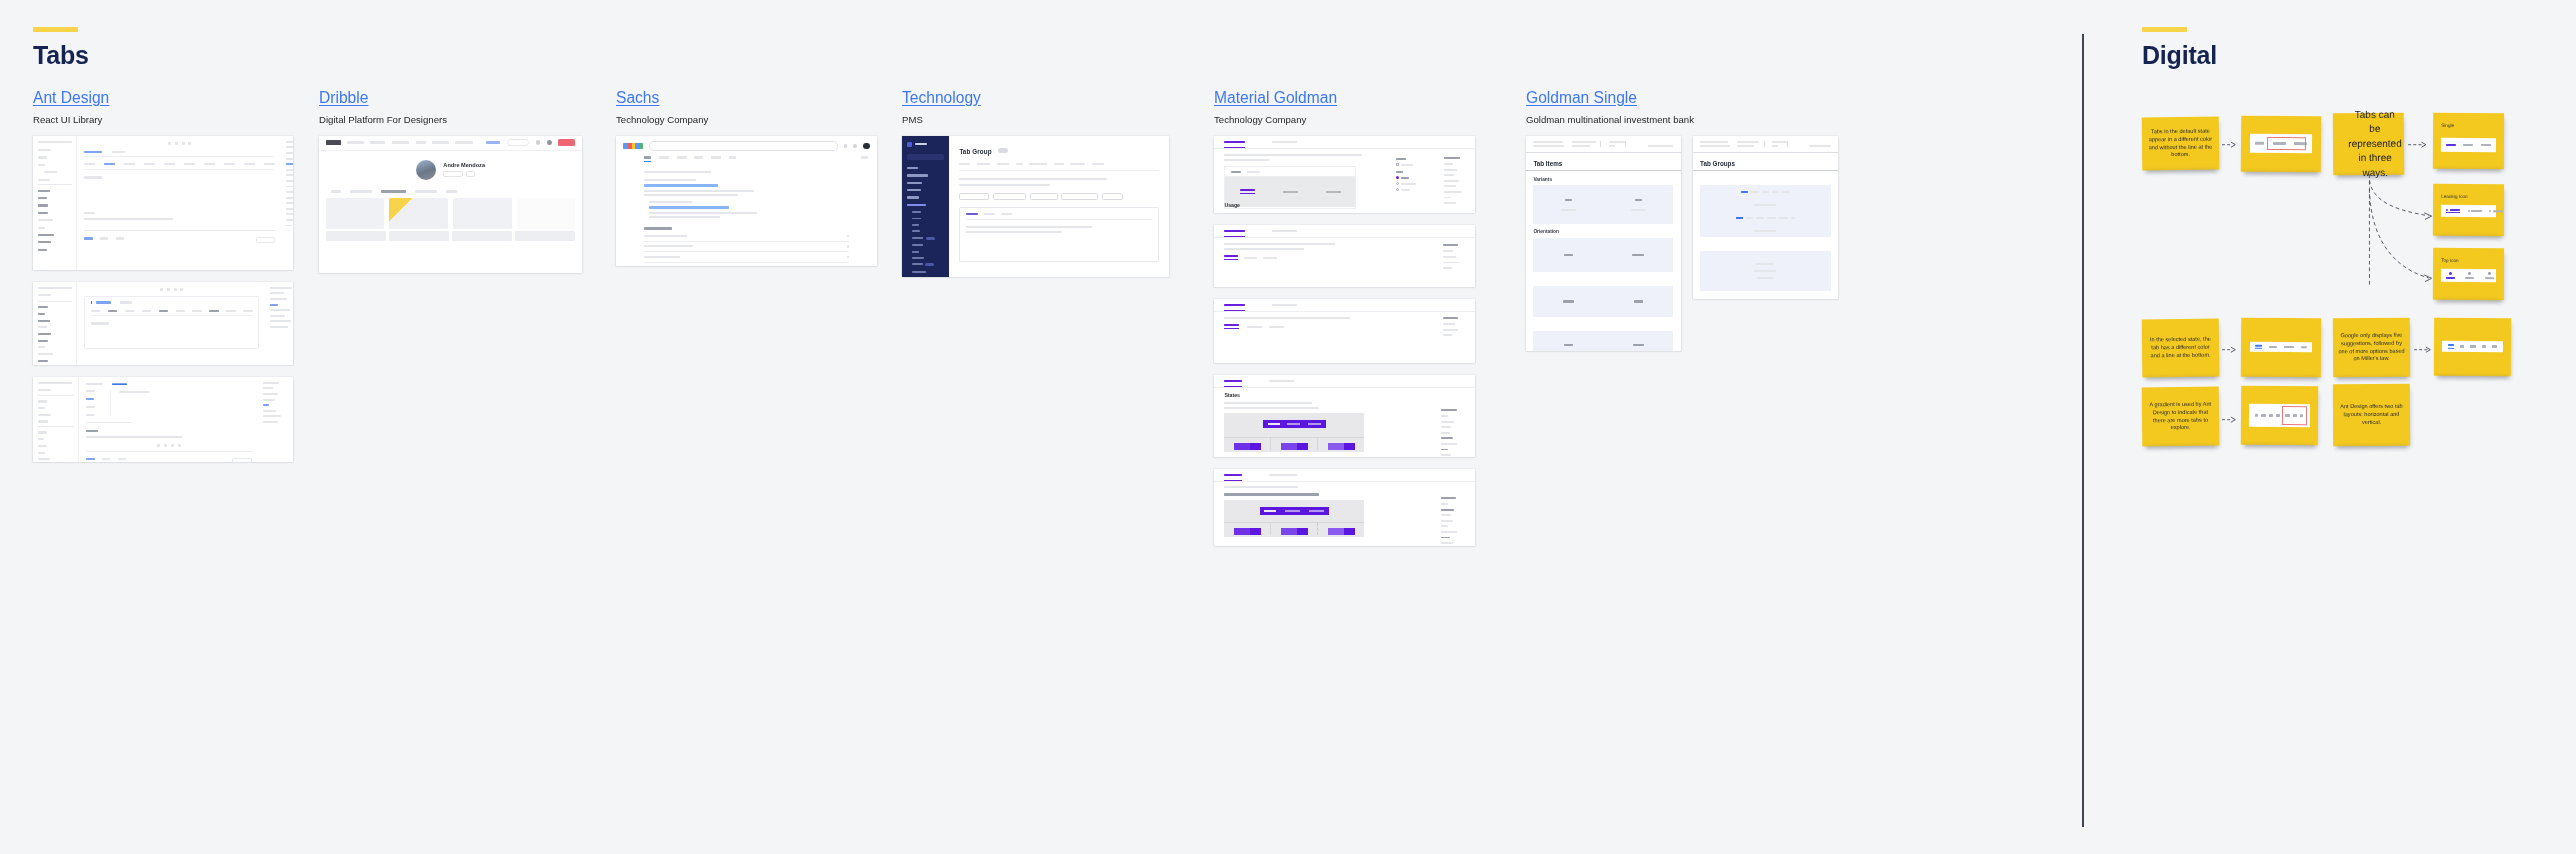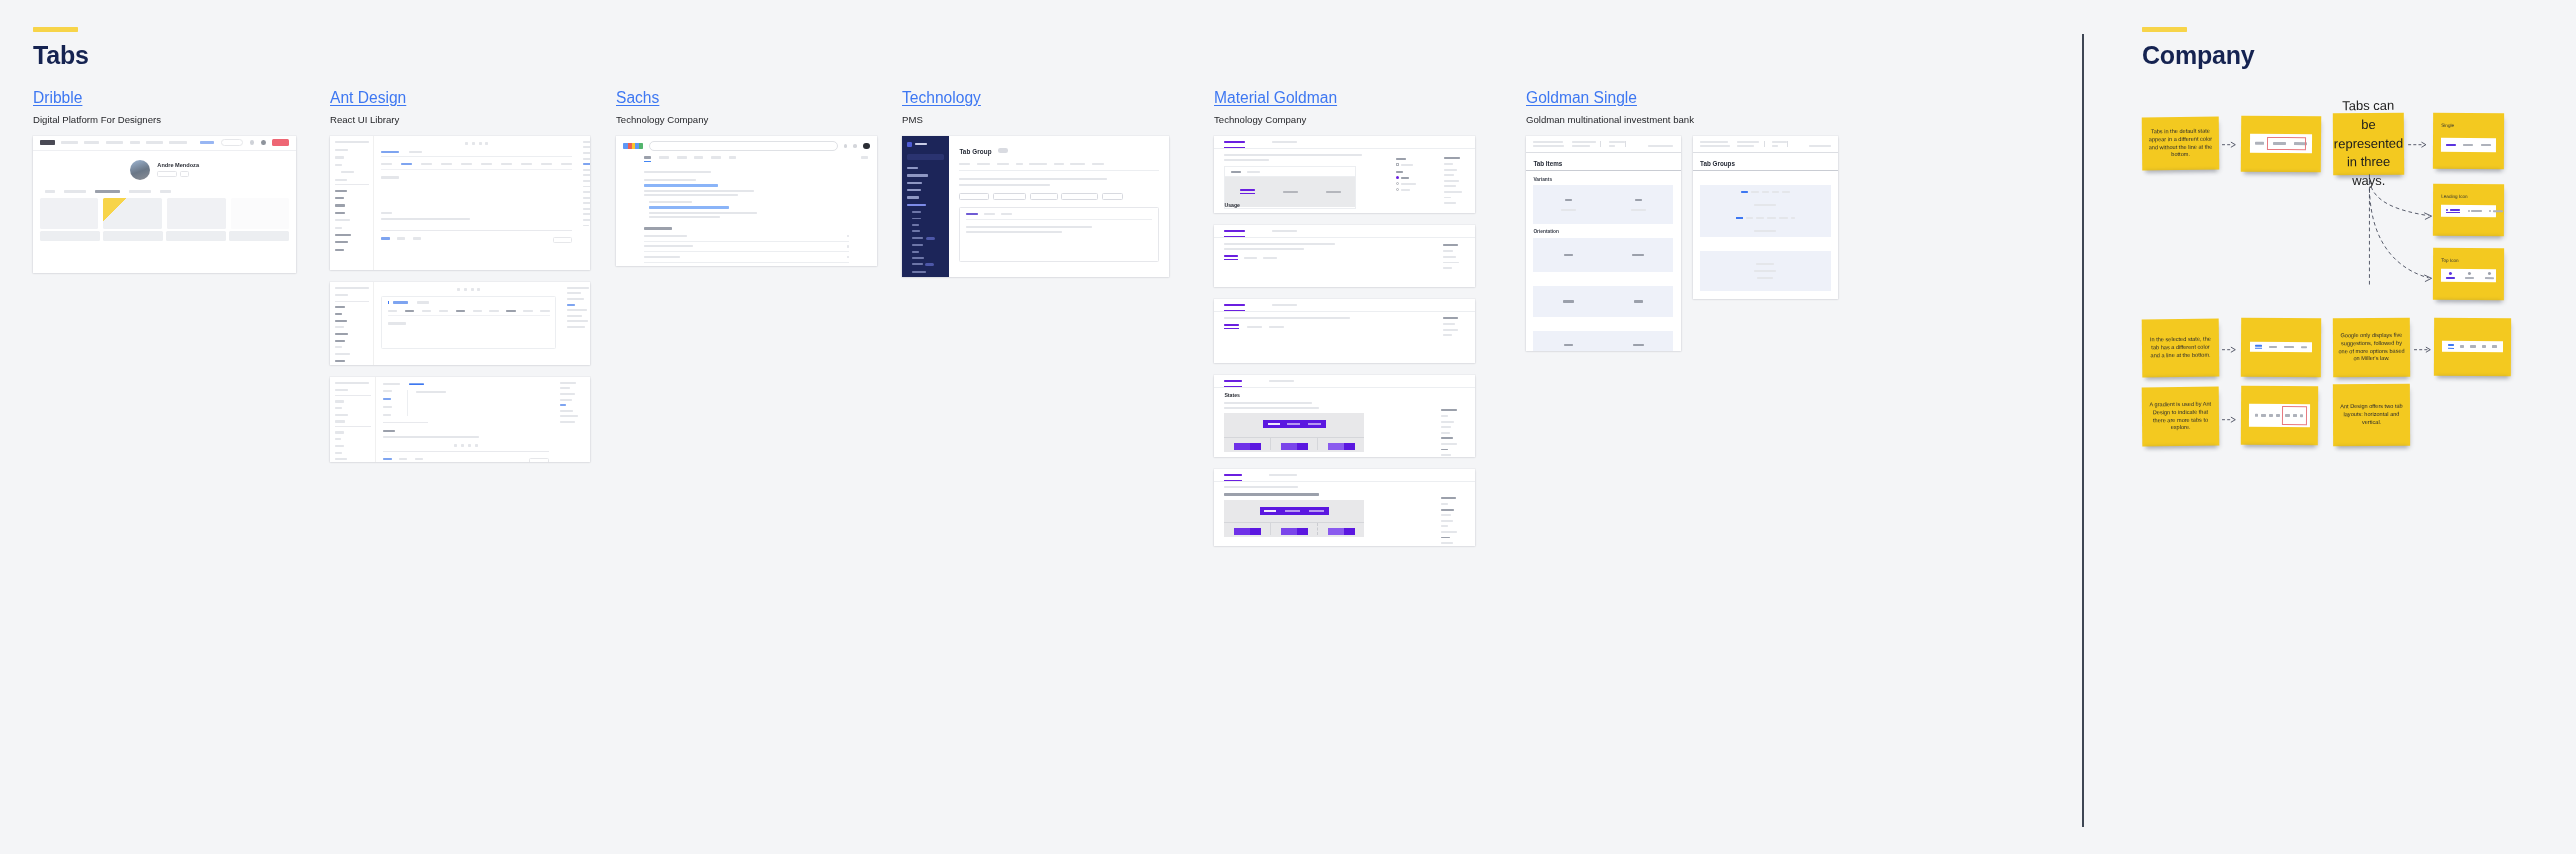--- a/index.html
+++ b/index.html
@@ -105,21 +105,21 @@
     display: flex; align-items: center; justify-content: center;
     padding: 5.2px;
   }
   .note::after {
     content: ""; position: absolute; left: 3px; right: 3px; bottom: -3px; height: 3.7px;
     background: rgba(20,25,45,.10); filter: blur(1.5px); z-index: -1;
   }
   .note-text {
     font-size: 5.6px; line-height: 1.42; color: #2b2b2b; text-align: center;
   }
-  .note-text.big { font-size: 13px; line-height: 1.45; color: #1d1d1d; }
+  .note-text.big { font-size: 10px; line-height: 1.45; color: #1d1d1d; margin-left: 13px; }
   .note-label {
     position: absolute; left: 8.2px; top: 10.4px;
     font-size: 4.6px; color: #32332f;
   }
   .note-img {
     background: #fff; width: 78%; height: 32%;
     position: absolute; left: 11%; top: 34%;
     display: flex; align-items: center; gap: 3px; padding: 0 5.2px;
   }
   .note-img.labeled { top: 44%; height: 26%; }
@@ -137,20 +137,225 @@
 <div class="board">
 
   <div id="left-section">
 
     <div id="left-header">
       <div class="accent-bar"></div>
       <div class="section-title">Tabs</div>
     </div>
 
     <div class="columns">
+
+      <div class="col" style="width:286px">
+        <a class="col-link">Ant Design</a>
+        <div class="col-sub">React UI Library</div>
+        <div class="shots">
+
+          <div class="shot" style="width:260px;height:134px">
+            <div class="ant">
+              <div class="ant-side">
+                <div class="bar lt" style="width:34px;height:2.2px;margin-bottom:6px"></div>
+                <div class="bar lt" style="width:13.4px;height:2.2px;margin-bottom:5.2px"></div>
+                <div class="bar lt" style="width:9px;height:2.2px;margin-bottom:5.2px"></div>
+                <div class="bar lt" style="width:7.4px;height:2.2px;margin-bottom:5.2px"></div>
+                <div class="bar lt" style="width:13.4px;height:2.2px;margin:0 0 5.2px 6px"></div>
+                <div class="bar lt" style="width:12px;height:2.2px;margin-bottom:3.7px"></div>
+                <div class="rowline" style="margin-bottom:4.5px"></div>
+                <div class="bar dk" style="width:12px;height:2.2px;margin-bottom:5.2px"></div>
+                <div class="bar dk" style="width:9px;height:2.2px;margin-bottom:5.2px"></div>
+                <div class="bar dk" style="width:10.4px;height:2.2px;margin-bottom:5.2px"></div>
+                <div class="bar dk" style="width:10.4px;height:2.2px;margin-bottom:5.2px"></div>
+                <div class="bar lt" style="width:15px;height:2.2px;margin-bottom:5.2px"></div>
+                <div class="bar lt" style="width:7.4px;height:2.2px;margin-bottom:5.2px"></div>
+                <div class="bar dk" style="width:16.3px;height:2.2px;margin-bottom:5.2px"></div>
+                <div class="bar dk" style="width:13.4px;height:2.2px;margin-bottom:5.2px"></div>
+                <div class="bar dk" style="width:9px;height:2.2px"></div>
+              </div>
+              <div class="ant-main">
+                <div style="display:flex;gap:3.7px;justify-content:center;margin-bottom:6px">
+                  <div class="bar lt" style="width:3px;height:3px"></div>
+                    <div class="bar lt" style="width:3px;height:3px"></div>
+                  <div class="bar lt" style="width:3px;height:3px"></div>
+                    <div class="bar lt" style="width:3px;height:3px"></div>
+                </div>
+                <div style="display:flex;gap:9.6px;border-bottom:0.7px solid #eceef1;padding-bottom:3px">
+                  <div class="bar blue" style="width:18px;height:2.2px"></div>
+                  <div class="bar lt" style="width:13.4px;height:2.2px"></div>
+                </div>
+                <div style="display:flex;gap:9px;margin-top:6px;border-bottom:0.7px solid #f0f1f4;padding-bottom:3.7px">
+                  <div class="bar lt" style="width:11px;height:2.2px"></div>
+                  <div class="bar blue" style="width:11px;height:2.2px"></div>
+                  <div class="bar lt" style="width:11px;height:2.2px"></div>
+                  <div class="bar lt" style="width:11px;height:2.2px"></div>
+                  <div class="bar lt" style="width:11px;height:2.2px"></div>
+                  <div class="bar lt" style="width:11px;height:2.2px"></div>
+                  <div class="bar lt" style="width:11px;height:2.2px"></div>
+                  <div class="bar lt" style="width:11px;height:2.2px"></div>
+                  <div class="bar lt" style="width:11px;height:2.2px"></div>
+                  <div class="bar lt" style="width:11px;height:2.2px"></div>
+                </div>
+                <div class="bar lt" style="width:18px;height:2.2px;margin-top:6.7px"></div>
+                <div style="height:33px"></div>
+                <div class="bar lt" style="width:10.4px;height:2.2px"></div>
+                <div class="bar lt" style="width:89px;height:2.2px;margin-top:3.7px"></div>
+                <div class="rowline" style="margin-top:10.4px"></div>
+                <div style="display:flex;gap:7.4px;margin-top:6.7px">
+                  <div class="bar blue" style="width:8.2px;height:2.2px"></div>
+                  <div class="bar lt" style="width:8.2px;height:2.2px"></div>
+                  <div class="bar lt" style="width:8.2px;height:2.2px"></div>
+                  <div style="flex:1"></div>
+                  <div style="width:19.3px;height:6px;border:0.7px solid #e6e7ea;border-radius:1.5px"></div>
+                </div>
+              </div>
+              <div class="ant-right">
+                <div class="bar lt" style="width:22px;height:1.9px;margin-bottom:3.7px"></div>
+                <div class="bar lt" style="width:12px;height:1.9px;margin-bottom:3.7px"></div>
+                <div class="bar lt" style="width:15px;height:1.9px;margin-bottom:3.7px"></div>
+                <div class="bar lt" style="width:10.4px;height:1.9px;margin-bottom:3.7px"></div>
+                <div class="bar blue" style="width:7.4px;height:1.9px;margin-bottom:3.7px"></div>
+                <div class="bar lt" style="width:13.4px;height:1.9px;margin-bottom:3.7px"></div>
+                <div class="bar lt" style="width:18px;height:1.9px;margin-bottom:3.7px"></div>
+                <div class="bar lt" style="width:12px;height:1.9px;margin-bottom:3.7px"></div>
+                <div class="bar lt" style="width:15px;height:1.9px;margin-bottom:3.7px"></div>
+                <div class="bar lt" style="width:21px;height:1.9px;margin-bottom:3.7px"></div>
+                <div class="bar lt" style="width:19.3px;height:1.9px;margin-bottom:3.7px"></div>
+                <div class="bar lt" style="width:22px;height:1.9px;margin-bottom:3.7px"></div>
+                <div class="bar lt" style="width:16.3px;height:1.9px;margin-bottom:3.7px"></div>
+                <div class="bar lt" style="width:21px;height:1.9px;margin-bottom:3.7px"></div>
+                <div class="bar lt" style="width:19.3px;height:1.9px;margin-bottom:3.7px"></div>
+                <div class="bar lt" style="width:6px;height:1.9px"></div>
+              </div>
+            </div>
+          </div>
+
+          <div class="shot" style="width:260px;height:83px">
+            <div class="ant">
+              <div class="ant-side">
+                <div class="bar lt" style="width:34px;height:2.2px;margin-bottom:5.2px"></div>
+                <div class="bar lt" style="width:13.4px;height:2.2px;margin-bottom:4.5px"></div>
+                <div class="rowline" style="margin-bottom:4.5px"></div>
+                <div class="bar dk" style="width:10.4px;height:2.2px;margin-bottom:4.5px"></div>
+                <div class="bar dk" style="width:7.4px;height:2.2px;margin-bottom:4.5px"></div>
+                <div class="bar dk" style="width:12px;height:2.2px;margin-bottom:4.5px"></div>
+                <div class="bar lt" style="width:9px;height:2.2px;margin-bottom:4.5px"></div>
+                <div class="bar dk" style="width:13.4px;height:2.2px;margin-bottom:4.5px"></div>
+                <div class="bar dk" style="width:10.4px;height:2.2px;margin-bottom:4.5px"></div>
+                <div class="bar lt" style="width:7.4px;height:2.2px;margin-bottom:4.5px"></div>
+                <div class="bar lt" style="width:15px;height:2.2px;margin-bottom:4.5px"></div>
+                <div class="bar dk" style="width:10.4px;height:2.2px;margin-bottom:4.5px"></div>
+
+              </div>
+              <div class="ant-main">
+                <div style="display:flex;gap:3.7px;justify-content:center;margin-bottom:5.2px">
+                  <div class="bar lt" style="width:3px;height:3px"></div>
+                    <div class="bar lt" style="width:3px;height:3px"></div>
+                  <div class="bar lt" style="width:3px;height:3px"></div>
+                    <div class="bar lt" style="width:3px;height:3px"></div>
+                </div>
+                <div style="border:0.7px solid #eceef1;border-radius:1.5px;padding:4.5px 5.2px;height:53px">
+                  <div style="display:flex;gap:9px;border-left:1.5px solid #3d77f2;padding-left:4.5px">
+                    <div class="bar blue" style="width:15px;height:2.2px"></div>
+                    <div class="bar lt" style="width:12px;height:2.2px"></div>
+                  </div>
+                  <div style="display:flex;gap:7.4px;margin-top:6px;border-bottom:0.7px solid #f0f1f4;padding-bottom:3.7px">
+                    <div class="bar lt" style="width:9.6px;height:2.2px"></div>
+                    <div class="bar dk" style="width:9.6px;height:2.2px"></div>
+                    <div class="bar lt" style="width:9.6px;height:2.2px"></div>
+                    <div class="bar lt" style="width:9.6px;height:2.2px"></div>
+                    <div class="bar dk" style="width:9.6px;height:2.2px"></div>
+                    <div class="bar lt" style="width:9.6px;height:2.2px"></div>
+                    <div class="bar lt" style="width:9.6px;height:2.2px"></div>
+                    <div class="bar dk" style="width:9.6px;height:2.2px"></div>
+                    <div class="bar lt" style="width:9.6px;height:2.2px"></div>
+                    <div class="bar lt" style="width:9.6px;height:2.2px"></div>
+                  </div>
+                  <div class="bar lt" style="width:18px;height:2.2px;margin-top:6px"></div>
+                </div>
+              </div>
+              <div class="ant-right">
+                <div class="bar lt" style="width:22px;height:1.9px;margin-bottom:3.7px"></div>
+                <div class="bar lt" style="width:13.4px;height:1.9px;margin-bottom:3.7px"></div>
+                <div class="bar lt" style="width:16.3px;height:1.9px;margin-bottom:3.7px"></div>
+                <div class="bar blue" style="width:7.4px;height:1.9px;margin-bottom:3.7px"></div>
+                <div class="bar lt" style="width:19.3px;height:1.9px;margin-bottom:3.7px"></div>
+                <div class="bar lt" style="width:15px;height:1.9px;margin-bottom:3.7px"></div>
+                <div class="bar lt" style="width:21px;height:1.9px;margin-bottom:3.7px"></div>
+                <div class="bar lt" style="width:18px;height:1.9px"></div>
+              </div>
+            </div>
+          </div>
+
+          <div class="shot" style="width:260px;height:85px">
+            <div class="ant">
+              <div class="ant-side">
+                <div class="bar lt" style="width:34px;height:2.2px;margin-bottom:5.2px"></div>
+                <div class="bar lt" style="width:13.4px;height:2.2px;margin-bottom:3.7px"></div>
+                <div class="rowline" style="margin-bottom:4.5px"></div>
+                <div class="bar lt" style="width:9px;height:2.2px;margin-bottom:4.5px"></div>
+                <div class="bar lt" style="width:7.4px;height:2.2px;margin-bottom:4.5px"></div>
+                <div class="bar lt" style="width:13.4px;height:2.2px;margin-bottom:4.5px"></div>
+                <div class="bar lt" style="width:10.4px;height:2.2px;margin-bottom:3.7px"></div>
+                <div class="rowline" style="margin-bottom:4.5px"></div>
+                <div class="bar lt" style="width:9px;height:2.2px;margin-bottom:4.5px"></div>
+                <div class="bar lt" style="width:6px;height:2.2px;margin-bottom:4.5px"></div>
+                <div class="bar lt" style="width:9px;height:2.2px;margin-bottom:4.5px"></div>
+                <div class="bar lt" style="width:7.4px;height:2.2px;margin-bottom:4.5px"></div>
+                <div class="bar lt" style="width:12px;height:2.2px;margin-bottom:4.5px"></div>
+
+              </div>
+              <div class="ant-main">
+                <div style="display:flex;gap:9px;margin-bottom:4.5px">
+                  <div class="bar lt" style="width:16.3px;height:2.2px"></div>
+                  <div class="bar blue" style="width:15px;height:2.2px;border-bottom:1.5px solid #3d77f2;padding-bottom:1.5px"></div>
+                </div>
+                <div style="display:flex;gap:7.4px">
+                  <div style="width:25px;border-right:0.7px solid #eceef1;padding-right:4.5px">
+                    <div class="bar lt" style="width:9px;height:2.2px;margin-bottom:6px"></div>
+                    <div class="bar blue" style="width:7.4px;height:2.2px;margin-bottom:6px"></div>
+                    <div class="bar lt" style="width:9px;height:2.2px;margin-bottom:6px"></div>
+                    <div class="bar lt" style="width:7.4px;height:2.2px"></div>
+                  </div>
+                  <div class="bar lt" style="width:30px;height:2.2px;margin-top:1.5px"></div>
+                </div>
+                <div class="rowline" style="margin-top:6px;width:45px"></div>
+                <div class="bar dk" style="width:12px;height:2.2px;margin-top:6.7px"></div>
+                <div class="bar lt" style="width:96px;height:2.2px;margin-top:3.7px"></div>
+                <div style="display:flex;gap:3.7px;justify-content:center;margin-top:6px">
+                  <div class="bar lt" style="width:3px;height:3px"></div>
+                    <div class="bar lt" style="width:3px;height:3px"></div>
+                  <div class="bar lt" style="width:3px;height:3px"></div>
+                    <div class="bar lt" style="width:3px;height:3px"></div>
+                </div>
+                <div class="rowline" style="margin-top:4.5px"></div>
+                <div style="display:flex;gap:7.4px;margin-top:6px">
+                  <div class="bar blue" style="width:8.2px;height:2.2px"></div>
+                  <div class="bar lt" style="width:8.2px;height:2.2px"></div>
+                  <div class="bar lt" style="width:8.2px;height:2.2px"></div>
+                  <div style="flex:1"></div>
+                  <div style="width:19.3px;height:6px;border:0.7px solid #e6e7ea;border-radius:1.5px"></div>
+                </div>
+              </div>
+              <div class="ant-right">
+                <div class="bar lt" style="width:16.3px;height:1.9px;margin-bottom:3.7px"></div>
+                <div class="bar lt" style="width:10.4px;height:1.9px;margin-bottom:3.7px"></div>
+                <div class="bar lt" style="width:15px;height:1.9px;margin-bottom:3.7px"></div>
+                <div class="bar lt" style="width:12px;height:1.9px;margin-bottom:3.7px"></div>
+                <div class="bar blue" style="width:6px;height:1.9px;margin-bottom:3.7px"></div>
+                <div class="bar lt" style="width:13.4px;height:1.9px;margin-bottom:3.7px"></div>
+                <div class="bar lt" style="width:18px;height:1.9px;margin-bottom:3.7px"></div>
+                <div class="bar lt" style="width:15px;height:1.9px"></div>
+              </div>
+            </div>
+          </div>
+
+        </div>
+      </div>
 
       <div class="col" style="width:297px">
         <a class="col-link">Dribble</a>
         <div class="col-sub">Digital Platform For Designers</div>
         <div class="shots">
           <div class="shot" style="width:263px;height:137px">
             <div class="db-nav">
               <div class="db-logo"></div>
               <div class="bar lt" style="width:18px;height:3px"></div>
               <div class="bar lt" style="width:16.3px;height:3px"></div>
@@ -194,225 +399,20 @@
                   <div></div>
                   <div></div>
                   <div></div>
               </div>
             </div>
           </div>
         </div>
       </div>
 
       <div class="col" style="width:286px">
-        <a class="col-link">Ant Design</a>
-        <div class="col-sub">React UI Library</div>
-        <div class="shots">
-
-          <div class="shot" style="width:260px;height:134px">
-            <div class="ant">
-              <div class="ant-side">
-                <div class="bar lt" style="width:34px;height:2.2px;margin-bottom:6px"></div>
-                <div class="bar lt" style="width:13.4px;height:2.2px;margin-bottom:5.2px"></div>
-                <div class="bar lt" style="width:9px;height:2.2px;margin-bottom:5.2px"></div>
-                <div class="bar lt" style="width:7.4px;height:2.2px;margin-bottom:5.2px"></div>
-                <div class="bar lt" style="width:13.4px;height:2.2px;margin:0 0 5.2px 6px"></div>
-                <div class="bar lt" style="width:12px;height:2.2px;margin-bottom:3.7px"></div>
-                <div class="rowline" style="margin-bottom:4.5px"></div>
-                <div class="bar dk" style="width:12px;height:2.2px;margin-bottom:5.2px"></div>
-                <div class="bar dk" style="width:9px;height:2.2px;margin-bottom:5.2px"></div>
-                <div class="bar dk" style="width:10.4px;height:2.2px;margin-bottom:5.2px"></div>
-                <div class="bar dk" style="width:10.4px;height:2.2px;margin-bottom:5.2px"></div>
-                <div class="bar lt" style="width:15px;height:2.2px;margin-bottom:5.2px"></div>
-                <div class="bar lt" style="width:7.4px;height:2.2px;margin-bottom:5.2px"></div>
-                <div class="bar dk" style="width:16.3px;height:2.2px;margin-bottom:5.2px"></div>
-                <div class="bar dk" style="width:13.4px;height:2.2px;margin-bottom:5.2px"></div>
-                <div class="bar dk" style="width:9px;height:2.2px"></div>
-              </div>
-              <div class="ant-main">
-                <div style="display:flex;gap:3.7px;justify-content:center;margin-bottom:6px">
-                  <div class="bar lt" style="width:3px;height:3px"></div>
-                    <div class="bar lt" style="width:3px;height:3px"></div>
-                  <div class="bar lt" style="width:3px;height:3px"></div>
-                    <div class="bar lt" style="width:3px;height:3px"></div>
-                </div>
-                <div style="display:flex;gap:9.6px;border-bottom:0.7px solid #eceef1;padding-bottom:3px">
-                  <div class="bar blue" style="width:18px;height:2.2px"></div>
-                  <div class="bar lt" style="width:13.4px;height:2.2px"></div>
-                </div>
-                <div style="display:flex;gap:9px;margin-top:6px;border-bottom:0.7px solid #f0f1f4;padding-bottom:3.7px">
-                  <div class="bar lt" style="width:11px;height:2.2px"></div>
-                  <div class="bar blue" style="width:11px;height:2.2px"></div>
-                  <div class="bar lt" style="width:11px;height:2.2px"></div>
-                  <div class="bar lt" style="width:11px;height:2.2px"></div>
-                  <div class="bar lt" style="width:11px;height:2.2px"></div>
-                  <div class="bar lt" style="width:11px;height:2.2px"></div>
-                  <div class="bar lt" style="width:11px;height:2.2px"></div>
-                  <div class="bar lt" style="width:11px;height:2.2px"></div>
-                  <div class="bar lt" style="width:11px;height:2.2px"></div>
-                  <div class="bar lt" style="width:11px;height:2.2px"></div>
-                </div>
-                <div class="bar lt" style="width:18px;height:2.2px;margin-top:6.7px"></div>
-                <div style="height:33px"></div>
-                <div class="bar lt" style="width:10.4px;height:2.2px"></div>
-                <div class="bar lt" style="width:89px;height:2.2px;margin-top:3.7px"></div>
-                <div class="rowline" style="margin-top:10.4px"></div>
-                <div style="display:flex;gap:7.4px;margin-top:6.7px">
-                  <div class="bar blue" style="width:8.2px;height:2.2px"></div>
-                  <div class="bar lt" style="width:8.2px;height:2.2px"></div>
-                  <div class="bar lt" style="width:8.2px;height:2.2px"></div>
-                  <div style="flex:1"></div>
-                  <div style="width:19.3px;height:6px;border:0.7px solid #e6e7ea;border-radius:1.5px"></div>
-                </div>
-              </div>
-              <div class="ant-right">
-                <div class="bar lt" style="width:22px;height:1.9px;margin-bottom:3.7px"></div>
-                <div class="bar lt" style="width:12px;height:1.9px;margin-bottom:3.7px"></div>
-                <div class="bar lt" style="width:15px;height:1.9px;margin-bottom:3.7px"></div>
-                <div class="bar lt" style="width:10.4px;height:1.9px;margin-bottom:3.7px"></div>
-                <div class="bar blue" style="width:7.4px;height:1.9px;margin-bottom:3.7px"></div>
-                <div class="bar lt" style="width:13.4px;height:1.9px;margin-bottom:3.7px"></div>
-                <div class="bar lt" style="width:18px;height:1.9px;margin-bottom:3.7px"></div>
-                <div class="bar lt" style="width:12px;height:1.9px;margin-bottom:3.7px"></div>
-                <div class="bar lt" style="width:15px;height:1.9px;margin-bottom:3.7px"></div>
-                <div class="bar lt" style="width:21px;height:1.9px;margin-bottom:3.7px"></div>
-                <div class="bar lt" style="width:19.3px;height:1.9px;margin-bottom:3.7px"></div>
-                <div class="bar lt" style="width:22px;height:1.9px;margin-bottom:3.7px"></div>
-                <div class="bar lt" style="width:16.3px;height:1.9px;margin-bottom:3.7px"></div>
-                <div class="bar lt" style="width:21px;height:1.9px;margin-bottom:3.7px"></div>
-                <div class="bar lt" style="width:19.3px;height:1.9px;margin-bottom:3.7px"></div>
-                <div class="bar lt" style="width:6px;height:1.9px"></div>
-              </div>
-            </div>
-          </div>
-
-          <div class="shot" style="width:260px;height:83px">
-            <div class="ant">
-              <div class="ant-side">
-                <div class="bar lt" style="width:34px;height:2.2px;margin-bottom:5.2px"></div>
-                <div class="bar lt" style="width:13.4px;height:2.2px;margin-bottom:4.5px"></div>
-                <div class="rowline" style="margin-bottom:4.5px"></div>
-                <div class="bar dk" style="width:10.4px;height:2.2px;margin-bottom:4.5px"></div>
-                <div class="bar dk" style="width:7.4px;height:2.2px;margin-bottom:4.5px"></div>
-                <div class="bar dk" style="width:12px;height:2.2px;margin-bottom:4.5px"></div>
-                <div class="bar lt" style="width:9px;height:2.2px;margin-bottom:4.5px"></div>
-                <div class="bar dk" style="width:13.4px;height:2.2px;margin-bottom:4.5px"></div>
-                <div class="bar dk" style="width:10.4px;height:2.2px;margin-bottom:4.5px"></div>
-                <div class="bar lt" style="width:7.4px;height:2.2px;margin-bottom:4.5px"></div>
-                <div class="bar lt" style="width:15px;height:2.2px;margin-bottom:4.5px"></div>
-                <div class="bar dk" style="width:10.4px;height:2.2px;margin-bottom:4.5px"></div>
-
-              </div>
-              <div class="ant-main">
-                <div style="display:flex;gap:3.7px;justify-content:center;margin-bottom:5.2px">
-                  <div class="bar lt" style="width:3px;height:3px"></div>
-                    <div class="bar lt" style="width:3px;height:3px"></div>
-                  <div class="bar lt" style="width:3px;height:3px"></div>
-                    <div class="bar lt" style="width:3px;height:3px"></div>
-                </div>
-                <div style="border:0.7px solid #eceef1;border-radius:1.5px;padding:4.5px 5.2px;height:53px">
-                  <div style="display:flex;gap:9px;border-left:1.5px solid #3d77f2;padding-left:4.5px">
-                    <div class="bar blue" style="width:15px;height:2.2px"></div>
-                    <div class="bar lt" style="width:12px;height:2.2px"></div>
-                  </div>
-                  <div style="display:flex;gap:7.4px;margin-top:6px;border-bottom:0.7px solid #f0f1f4;padding-bottom:3.7px">
-                    <div class="bar lt" style="width:9.6px;height:2.2px"></div>
-                    <div class="bar dk" style="width:9.6px;height:2.2px"></div>
-                    <div class="bar lt" style="width:9.6px;height:2.2px"></div>
-                    <div class="bar lt" style="width:9.6px;height:2.2px"></div>
-                    <div class="bar dk" style="width:9.6px;height:2.2px"></div>
-                    <div class="bar lt" style="width:9.6px;height:2.2px"></div>
-                    <div class="bar lt" style="width:9.6px;height:2.2px"></div>
-                    <div class="bar dk" style="width:9.6px;height:2.2px"></div>
-                    <div class="bar lt" style="width:9.6px;height:2.2px"></div>
-                    <div class="bar lt" style="width:9.6px;height:2.2px"></div>
-                  </div>
-                  <div class="bar lt" style="width:18px;height:2.2px;margin-top:6px"></div>
-                </div>
-              </div>
-              <div class="ant-right">
-                <div class="bar lt" style="width:22px;height:1.9px;margin-bottom:3.7px"></div>
-                <div class="bar lt" style="width:13.4px;height:1.9px;margin-bottom:3.7px"></div>
-                <div class="bar lt" style="width:16.3px;height:1.9px;margin-bottom:3.7px"></div>
-                <div class="bar blue" style="width:7.4px;height:1.9px;margin-bottom:3.7px"></div>
-                <div class="bar lt" style="width:19.3px;height:1.9px;margin-bottom:3.7px"></div>
-                <div class="bar lt" style="width:15px;height:1.9px;margin-bottom:3.7px"></div>
-                <div class="bar lt" style="width:21px;height:1.9px;margin-bottom:3.7px"></div>
-                <div class="bar lt" style="width:18px;height:1.9px"></div>
-              </div>
-            </div>
-          </div>
-
-          <div class="shot" style="width:260px;height:85px">
-            <div class="ant">
-              <div class="ant-side">
-                <div class="bar lt" style="width:34px;height:2.2px;margin-bottom:5.2px"></div>
-                <div class="bar lt" style="width:13.4px;height:2.2px;margin-bottom:3.7px"></div>
-                <div class="rowline" style="margin-bottom:4.5px"></div>
-                <div class="bar lt" style="width:9px;height:2.2px;margin-bottom:4.5px"></div>
-                <div class="bar lt" style="width:7.4px;height:2.2px;margin-bottom:4.5px"></div>
-                <div class="bar lt" style="width:13.4px;height:2.2px;margin-bottom:4.5px"></div>
-                <div class="bar lt" style="width:10.4px;height:2.2px;margin-bottom:3.7px"></div>
-                <div class="rowline" style="margin-bottom:4.5px"></div>
-                <div class="bar lt" style="width:9px;height:2.2px;margin-bottom:4.5px"></div>
-                <div class="bar lt" style="width:6px;height:2.2px;margin-bottom:4.5px"></div>
-                <div class="bar lt" style="width:9px;height:2.2px;margin-bottom:4.5px"></div>
-                <div class="bar lt" style="width:7.4px;height:2.2px;margin-bottom:4.5px"></div>
-                <div class="bar lt" style="width:12px;height:2.2px;margin-bottom:4.5px"></div>
-
-              </div>
-              <div class="ant-main">
-                <div style="display:flex;gap:9px;margin-bottom:4.5px">
-                  <div class="bar lt" style="width:16.3px;height:2.2px"></div>
-                  <div class="bar blue" style="width:15px;height:2.2px;border-bottom:1.5px solid #3d77f2;padding-bottom:1.5px"></div>
-                </div>
-                <div style="display:flex;gap:7.4px">
-                  <div style="width:25px;border-right:0.7px solid #eceef1;padding-right:4.5px">
-                    <div class="bar lt" style="width:9px;height:2.2px;margin-bottom:6px"></div>
-                    <div class="bar blue" style="width:7.4px;height:2.2px;margin-bottom:6px"></div>
-                    <div class="bar lt" style="width:9px;height:2.2px;margin-bottom:6px"></div>
-                    <div class="bar lt" style="width:7.4px;height:2.2px"></div>
-                  </div>
-                  <div class="bar lt" style="width:30px;height:2.2px;margin-top:1.5px"></div>
-                </div>
-                <div class="rowline" style="margin-top:6px;width:45px"></div>
-                <div class="bar dk" style="width:12px;height:2.2px;margin-top:6.7px"></div>
-                <div class="bar lt" style="width:96px;height:2.2px;margin-top:3.7px"></div>
-                <div style="display:flex;gap:3.7px;justify-content:center;margin-top:6px">
-                  <div class="bar lt" style="width:3px;height:3px"></div>
-                    <div class="bar lt" style="width:3px;height:3px"></div>
-                  <div class="bar lt" style="width:3px;height:3px"></div>
-                    <div class="bar lt" style="width:3px;height:3px"></div>
-                </div>
-                <div class="rowline" style="margin-top:4.5px"></div>
-                <div style="display:flex;gap:7.4px;margin-top:6px">
-                  <div class="bar blue" style="width:8.2px;height:2.2px"></div>
-                  <div class="bar lt" style="width:8.2px;height:2.2px"></div>
-                  <div class="bar lt" style="width:8.2px;height:2.2px"></div>
-                  <div style="flex:1"></div>
-                  <div style="width:19.3px;height:6px;border:0.7px solid #e6e7ea;border-radius:1.5px"></div>
-                </div>
-              </div>
-              <div class="ant-right">
-                <div class="bar lt" style="width:16.3px;height:1.9px;margin-bottom:3.7px"></div>
-                <div class="bar lt" style="width:10.4px;height:1.9px;margin-bottom:3.7px"></div>
-                <div class="bar lt" style="width:15px;height:1.9px;margin-bottom:3.7px"></div>
-                <div class="bar lt" style="width:12px;height:1.9px;margin-bottom:3.7px"></div>
-                <div class="bar blue" style="width:6px;height:1.9px;margin-bottom:3.7px"></div>
-                <div class="bar lt" style="width:13.4px;height:1.9px;margin-bottom:3.7px"></div>
-                <div class="bar lt" style="width:18px;height:1.9px;margin-bottom:3.7px"></div>
-                <div class="bar lt" style="width:15px;height:1.9px"></div>
-              </div>
-            </div>
-          </div>
-
-        </div>
-      </div>
-
-      <div class="col" style="width:286px">
         <a class="col-link">Sachs</a>
         <div class="col-sub">Technology Company</div>
         <div class="shots">
           <div class="shot" style="width:261px;height:130px">
             <div class="g-bar">
               <div class="g-logo"></div>
               <div class="g-search"></div>
               <div style="width:3.7px;height:3.7px;border-radius:50%;background:#d4d6db"></div>
               <div style="width:3.7px;height:3.7px;border-radius:50%;background:#d4d6db"></div>
               <div style="width:6.7px;height:6.7px;border-radius:50%;background:#2a2d34"></div>
@@ -897,21 +897,21 @@
       </div>
 
     </div>
   </div>
 
   <div id="divider"></div>
 
   <div id="findings-section">
     <div>
       <div class="accent-bar"></div>
-      <div class="section-title">Company</div>
+      <div class="section-title">Digital</div>
     </div>
 
     <div class="notes">
 
       <div class="note" style="left:0px;top:31px;width:77px;height:53px;transform:rotate(-0.6deg)">
         <div class="note-text">Tabs in the default state appear in a different color and without the line at the bottom.</div>
       </div>
 
       <div class="arrow" style="left:80px;top:55px">
         <svg width="16.3" height="7.4" viewBox="0 0 22 10">

